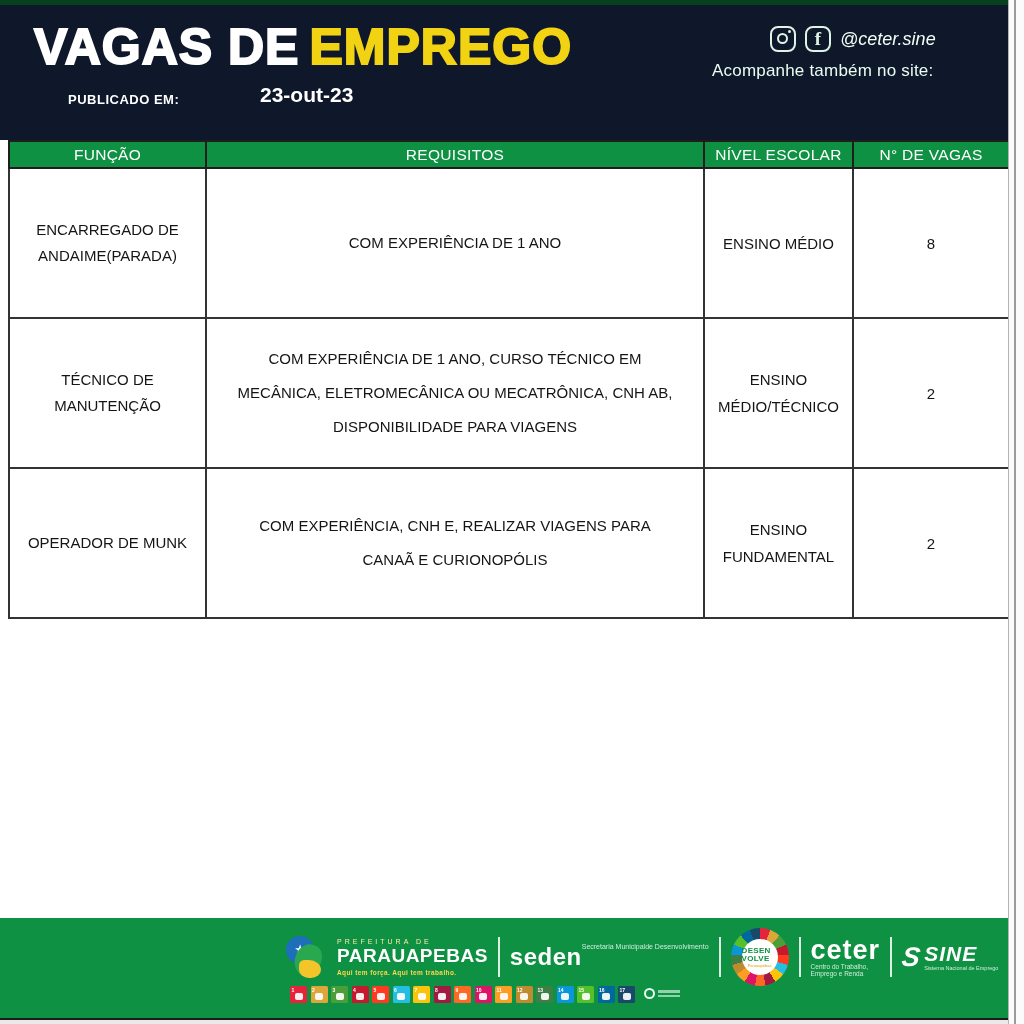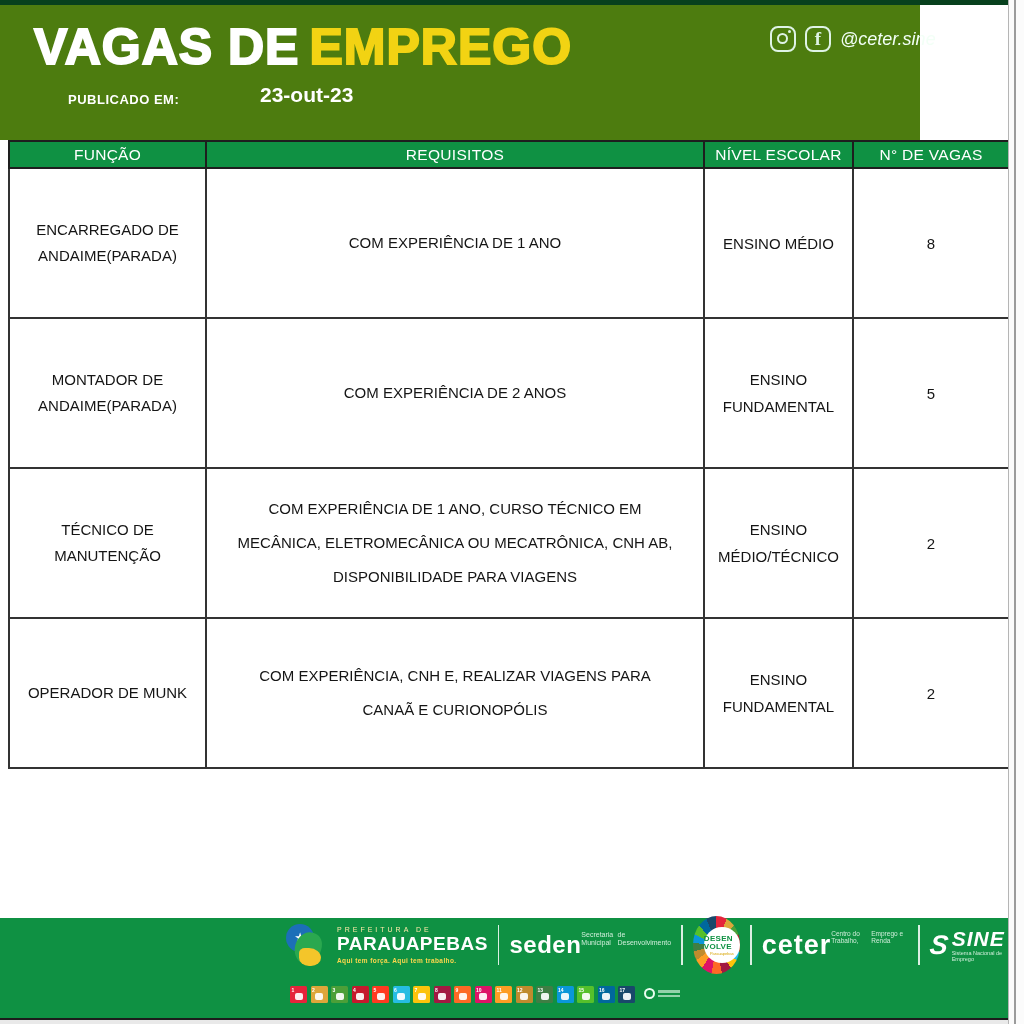--- a/index.html
+++ b/index.html
@@ -7,21 +7,21 @@
   .page { position:relative; width:1024px; height:1024px; background:#fff; overflow:hidden; }
 
   
   .top-edge { position:absolute; left:0; top:0; width:1008px; height:5px; background:#07401d; z-index:5; }
   .right-gutter { position:absolute; left:1008px; top:0; width:16px; height:1024px; background:#fbfbfb; z-index:6; }
   .right-gutter .line { position:absolute; left:6px; top:0; width:2px; height:1024px; background:#9b9b9b; }
   .right-gutter .edge { position:absolute; left:0; top:0; width:1px; height:1024px; background:#b5b5b5; }
   .bottom-strip { position:absolute; left:0; top:1018px; width:1008px; height:6px; background:#e9e9e9; border-top:2px solid #1c1c1c; z-index:5; }
 
   
-  .header { position:absolute; left:0; top:0; width:920px; height:140px; background:#4d7c0f; }
+  .header { position:absolute; left:0; top:0; width:1008px; height:140px; background:#0f172a; }
   .title { position:absolute; left:34px; top:18px; font-size:50px; font-weight:bold; letter-spacing:1px; white-space:nowrap; }
   .title .t1 { color:#ffffff; -webkit-text-stroke:2px #ffffff; }
   .title .t2 { color:#f2d313; -webkit-text-stroke:2px #f2d313; margin-left:10px; }
   .published { position:absolute; left:68px; top:92px; color:#fff; font-size:13px; font-weight:bold; letter-spacing:.5px; }
   .pubdate { position:absolute; left:260px; top:83px; color:#fff; font-size:21px; font-weight:bold; }
 
   .social { position:absolute; left:712px; top:24px; width:260px; color:#fff; }
   .social-row { display:flex; align-items:center; gap:9px; margin-left:58px; height:30px; }
   .icon-ig { width:26px; height:26px; border:2.5px solid #dff3e6; border-radius:8px; position:relative; }
   .icon-ig .lens { position:absolute; left:5px; top:5px; width:11px; height:11px; border:2.5px solid #dff3e6; border-radius:50%; }
@@ -37,21 +37,21 @@
   table.vagas col.c3 { width:149px; } table.vagas col.c4 { width:156px; }
   table.vagas th { background:#0f9143; color:#fff; font-weight:normal; font-size:15.5px; height:27px; border:2px solid #1e1e1e; letter-spacing:.3px; }
   table.vagas td { height:150px; border:2px solid #333; text-align:center; vertical-align:middle; color:#151515; font-size:15px; }
   td.funcao { line-height:1.75; padding:0 4px; }
   td.req { line-height:2.25; padding:0 28px; }
   td.nivel { line-height:1.8; padding:16px 6px; }
   td.vagas-n { font-size:24px; }
 
   
   .footer { position:absolute; left:0; top:918px; width:1008px; height:100px; background:#0f9143; }
-  .logo-row { position:absolute; left:286px; top:0; height:54px; display:flex; align-items:center; gap:10px; color:#fff; }
+  .logo-row { position:absolute; left:286px; top:12px; height:54px; display:flex; align-items:center; gap:10px; color:#fff; }
   .vdiv { width:2px; height:40px; background:rgba(255,255,255,.85); }
 
   .pb-logo { display:flex; align-items:center; gap:7px; }
   .pb-mark { position:relative; width:44px; height:46px; }
   .pb-mark .blue { position:absolute; left:0; top:2px; width:28px; height:28px; background:#1c6fb8; border-radius:50%; color:#fff; font-size:13px; text-align:center; line-height:27px; z-index:1; }
   .pb-mark .green { position:absolute; left:9px; top:10px; width:26px; height:32px; background:#2aa84f; border-radius:60% 50% 45% 60%; transform:rotate(18deg); z-index:2; }
   .pb-mark .yellow { position:absolute; left:13px; top:26px; width:22px; height:18px; background:#f4c52a; border-radius:30% 60% 50% 50%; z-index:3; }
   .pb-text { display:flex; flex-direction:column; line-height:1.1; }
   .pb-pref { font-size:7px; letter-spacing:3px; color:#ffe9a8; }
   .pb-name { font-size:19px; font-weight:bold; letter-spacing:.5px; color:#fff; }
@@ -60,21 +60,21 @@
   .seden { display:flex; line-height:1.15; }
   .seden-name { font-size:24px; font-weight:bold; color:#fff; letter-spacing:.5px; }
   .seden-sub { font-size:7px; color:#cfeeda; }
 
   .badge { position:relative; width:58px; height:58px; border-radius:50%;
     background:conic-gradient(#e5243b 0 21deg,#dda63a 21deg 42deg,#4c9f38 42deg 64deg,#c5192d 64deg 85deg,#ff3a21 85deg 106deg,#26bde2 106deg 127deg,#fcc30b 127deg 148deg,#a21942 148deg 169deg,#fd6925 169deg 190deg,#dd1367 190deg 212deg,#fd9d24 212deg 233deg,#bf8b2e 233deg 254deg,#3f7e44 254deg 275deg,#0a97d9 275deg 296deg,#56c02b 296deg 318deg,#00689d 318deg 339deg,#19486a 339deg 360deg); }
   .badge .inner { position:absolute; left:11px; top:11px; width:36px; height:36px; background:#fff; border-radius:50%; display:flex; flex-direction:column; align-items:center; justify-content:center; line-height:1; }
   .badge .d1 { font-size:8px; font-weight:bold; color:#0f9143; letter-spacing:.3px; }
   .badge .d2 { font-size:4px; color:#d6a400; margin-top:1px; }
 
-  .ceter { display:flex; flex-direction:row; line-height:1.05; }
+  .ceter { display:flex; flex-direction:column; line-height:1.05; }
   .ceter-name { font-size:27px; font-weight:bold; color:#fff; letter-spacing:1px; }
   .ceter-sub { font-size:6.5px; color:#cfeeda; }
 
   .sine { display:flex; align-items:center; gap:4px; }
   .sine-s { font-size:27px; font-weight:bold; font-style:italic; color:#fff; transform:skewX(-8deg); }
   .sine-text { display:flex; flex-direction:column; line-height:1;justify-content:space-between; }
   .sine-name { font-size:21px; font-weight:bold; font-style:italic; color:#fff; letter-spacing:1px; }
   .sine-sub { font-size:5.5px; color:#cfeeda; margin-top:2px; }
 
   .sdg-strip { position:absolute; left:290px; top:68px; display:flex; align-items:flex-start; gap:3.5px; }
@@ -99,20 +99,21 @@
 
     <div class="social">
       <div class="social-row">
         <span class="icon-ig">
             <span class="lens"></span>
             <span class="dot"></span>
           </span>
         <span class="icon-fb">f</span>
         <span class="handle">@ceter.sine</span>
       </div>
+      <div class="social-line">Acompanhe também no site:</div>
     </div>
   </div>
 
   <table class="vagas">
     <colgroup>
         <col class="c1">
         <col class="c2">
         <col class="c3">
         <col class="c4">
       </colgroup>
@@ -123,26 +124,20 @@
         <th>NÍVEL ESCOLAR</th>
         <th>N° DE VAGAS</th>
       </tr>
     </thead>
     <tbody>
       <tr>
         <td class="funcao">ENCARREGADO DE ANDAIME(PARADA)</td>
         <td class="req">COM EXPERIÊNCIA DE 1 ANO</td>
         <td class="nivel">ENSINO MÉDIO</td>
         <td class="vagas-n">8</td>
-      </tr>
-      <tr>
-        <td class="funcao">MONTADOR DE ANDAIME(PARADA)</td>
-        <td class="req">COM EXPERIÊNCIA DE 2 ANOS</td>
-        <td class="nivel">ENSINO FUNDAMENTAL</td>
-        <td class="vagas-n">5</td>
       </tr>
       <tr>
         <td class="funcao">TÉCNICO DE MANUTENÇÃO</td>
         <td class="req">COM EXPERIÊNCIA DE 1 ANO, CURSO TÉCNICO EM MECÂNICA, ELETROMECÂNICA OU MECATRÔNICA, CNH AB, DISPONIBILIDADE PARA VIAGENS</td>
         <td class="nivel">ENSINO MÉDIO/TÉCNICO</td>
         <td class="vagas-n">2</td>
       </tr>
       <tr>
         <td class="funcao">OPERADOR DE MUNK</td>
         <td class="req">COM EXPERIÊNCIA, CNH E, REALIZAR VIAGENS PARA CANAÃ E CURIONOPÓLIS</td>

